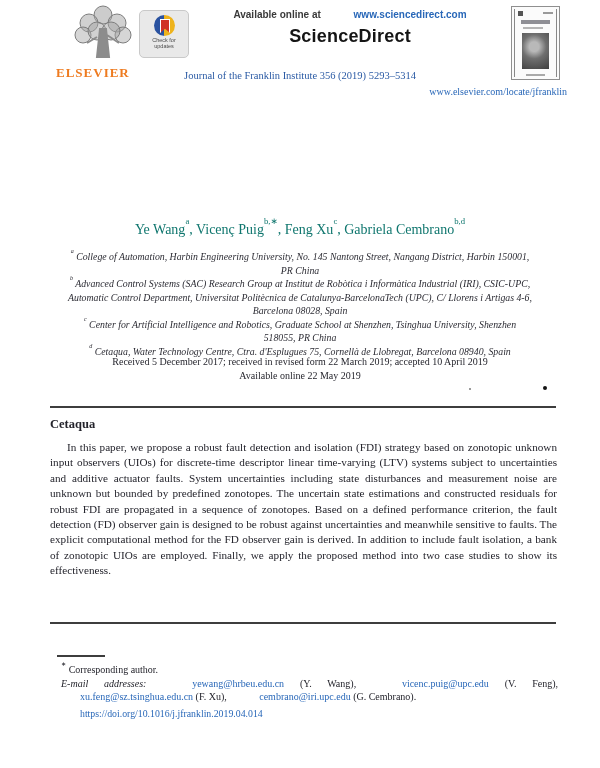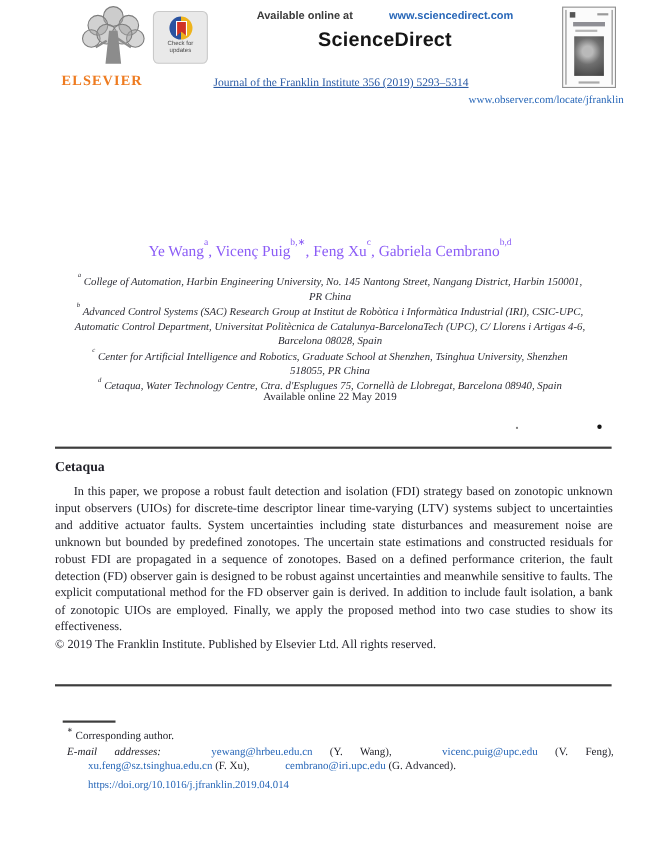--- a/index.html
+++ b/index.html
@@ -17,43 +17,43 @@
         background:linear-gradient(90deg,#2a52a0 0 50%,#eeb31c 50% 100%);}
   .cm-ribbon{position:absolute;left:6.5px;top:4px;width:8px;height:12px;background:#d03226;
         border:1px solid #fff;
         clip-path:polygon(0 0,100% 0,100% 100%,50% 70%,0 100%);}
   .cm-text{font-family:"Liberation Sans",sans-serif;font-size:5.5px;line-height:6px;color:#4a4a4a;}
   .avail-line{position:absolute;left:195px;top:9px;width:310px;text-align:center;
         font-family:"Liberation Sans",sans-serif;font-weight:bold;font-size:10px;color:#3a3a3a;}
   .sd-logo{position:absolute;left:195px;top:26px;width:310px;text-align:center;
         font-family:"Liberation Sans",sans-serif;font-weight:bold;font-size:18px;
         letter-spacing:.2px;color:#151515;}
-  .citation{position:absolute;left:110px;top:70px;width:400px;text-align:center;
-        font-size:10.5px;color:#2a5aa4;text-decoration:underline;}
+  .citation{position:absolute;left:100px;top:70px;width:400px;text-align:center;
+        font-size:10.5px;color:#2a5aa4;}
   .link{color:#2867b8;margin-left:30px;}
   .jurl{position:absolute;top:86px;right:33px;font-size:10px;}
 
   
   .cover{position:absolute;left:511px;top:6px;width:47px;height:72px;background:#fbfbfb;
         border:1px solid #8f8f8f;}
   .cover:before{content:"";position:absolute;left:2px;top:2px;bottom:2px;width:1px;background:#888;}
   .cover:after{content:"";position:absolute;right:2px;top:2px;bottom:2px;width:1px;background:#888;}
   .cover-sq{position:absolute;left:6px;top:4px;width:5px;height:5px;background:#555;}
   .cover-line1{position:absolute;right:6px;top:5px;width:10px;height:2px;background:#9a9a9a;}
   .cover-titlebar{position:absolute;left:9px;top:13px;width:29px;height:4px;background:#8f8f95;}
   .cover-sub{position:absolute;left:11px;top:20px;width:20px;height:2px;background:#b5b5b5;}
   .cover-photo{position:absolute;left:10px;top:26px;width:27px;height:36px;
         background:radial-gradient(circle at 45% 38%,#b9b9b9 0 18%,#6f6f6f 45%,#3f3f3f 100%);}
   .cover-foot{position:absolute;left:14px;bottom:3px;width:19px;height:2px;background:#a9a9a9;}
 
   
   .title{position:absolute;left:62px;top:134px;width:476px;text-align:center;
         font-weight:bold;font-size:19.5px;line-height:25px;word-spacing:2px;color:#272733;}
   .authors{position:absolute;left:40px;top:222px;width:520px;text-align:center;
-        font-size:14px;color:#8b5cf6;}
+        font-size:14px;color:#0f766e;}
   sup{font-size:.62em;position:relative;top:-.45em;line-height:0;}
   .affils{position:absolute;left:68px;top:250px;width:464px;text-align:center;
         font-style:italic;font-size:9.8px;line-height:13.5px;color:#2c2c34;}
   .history{position:absolute;left:60px;top:355px;width:480px;text-align:center;
         font-size:10px;line-height:13.5px;color:#26262e;}
   .dot{position:absolute;border-radius:50%;}
   .dot1{left:469px;top:388px;width:2px;height:2px;background:#7a7a7a;}
   .dot2{left:543px;top:386px;width:4px;height:4px;background:#141414;}
   .rule{position:absolute;left:50px;width:506px;height:2px;background:#3d3d3d;}
   .rule1{top:406px;}
@@ -115,54 +115,54 @@
 
   <div class="cover">
     <div class="cover-sq"></div>
     <div class="cover-line1"></div>
     <div class="cover-titlebar"></div>
     <div class="cover-sub"></div>
     <div class="cover-photo"></div>
     <div class="cover-foot"></div>
   </div>
 
-  <div class="jurl link">www.observer.com/locate/jfranklin</div>
+  <div class="jurl link">www.elsevier.com/locate/jfranklin</div>
 
 
   <div class="authors">
     <span><span>Ye Wang</span><sup>a</sup><span>, </span></span><span><span>Vicenç Puig</span><sup>b,∗</sup><span>, </span></span><span><span>Feng Xu</span><sup>c</sup><span>, </span></span><span><span>Gabriela Cembrano</span><sup>b,d</sup></span>
   </div>
 
   <div class="affils">
     <div><sup>a</sup><span> College of Automation, Harbin Engineering University, No. 145 Nantong Street, Nangang District, Harbin 150001, PR China</span></div>
     <div><sup>b</sup><span> Advanced Control Systems (SAC) Research Group at Institut de Robòtica i Informàtica Industrial (IRI), CSIC-UPC, Automatic Control Department, Universitat Politècnica de Catalunya-BarcelonaTech (UPC), C/ Llorens i Artigas 4-6, Barcelona 08028, Spain</span></div>
     <div><sup>c</sup><span> Center for Artificial Intelligence and Robotics, Graduate School at Shenzhen, Tsinghua University, Shenzhen 518055, PR China</span></div>
     <div><sup>d</sup><span> Cetaqua, Water Technology Centre, Ctra. d'Esplugues 75, Cornellà de Llobregat, Barcelona 08940, Spain</span></div>
   </div>
 
   <div class="history">
+    <div>Received 5 December 2017; received in revised form 22 March 2019; accepted 10 April 2019</div>
     <div>Available online 22 May 2019</div>
   </div>
 
   <div class="dot dot1"></div>
   <div class="dot dot2"></div>
 
   <div class="rule rule1"></div>
 
   <div class="abstract-head">Cetaqua</div>
 
   <div class="abstract-body">
     <p class="indent">In this paper, we propose a robust fault detection and isolation (FDI) strategy based on zonotopic unknown input observers (UIOs) for discrete-time descriptor linear time-varying (LTV) systems subject to uncertainties and additive actuator faults. System uncertainties including state disturbances and measurement noise are unknown but bounded by predefined zonotopes. The uncertain state estimations and constructed residuals for robust FDI are propagated in a sequence of zonotopes. Based on a defined performance criterion, the fault detection (FD) observer gain is designed to be robust against uncertainties and meanwhile sensitive to faults. The explicit computational method for the FD observer gain is derived. In addition to include fault isolation, a bank of zonotopic UIOs are employed. Finally, we apply the proposed method into two case studies to show its effectiveness.</p>
-    <p>© 2019 The Franklin Institute. Published by Elsevier Ltd. All rights reserved.</p>
   </div>
 
   <div class="rule rule2"></div>
 
   <div class="footrule"></div>
 
   <div class="footnotes">
     <p class="fn-corresp"><sup>∗</sup><span> Corresponding author.</span></p>
-    <p class="fn-emails"><span class="em-label">E-mail addresses:</span><span class="link"> yewang@hrbeu.edu.cn</span><span> (Y. Wang), </span><span class="link">vicenc.puig@upc.edu</span><span> (V. Feng), </span><span class="link">xu.feng@sz.tsinghua.edu.cn</span><span> (F. Xu), </span><span class="link">cembrano@iri.upc.edu</span><span> (G. Advanced).</span></p>
+    <p class="fn-emails"><span class="em-label">E-mail addresses:</span><span class="link"> yewang@hrbeu.edu.cn</span><span> (Y. Wang), </span><span class="link">vicenc.puig@upc.edu</span><span> (V. Feng), </span><span class="link">xu.feng@sz.tsinghua.edu.cn</span><span> (F. Xu), </span><span class="link">cembrano@iri.upc.edu</span><span> (G. Cembrano).</span></p>
   </div>
 
   <div class="doi link">https://doi.org/10.1016/j.jfranklin.2019.04.014</div>
 
 </div>
 
 </body></html>

